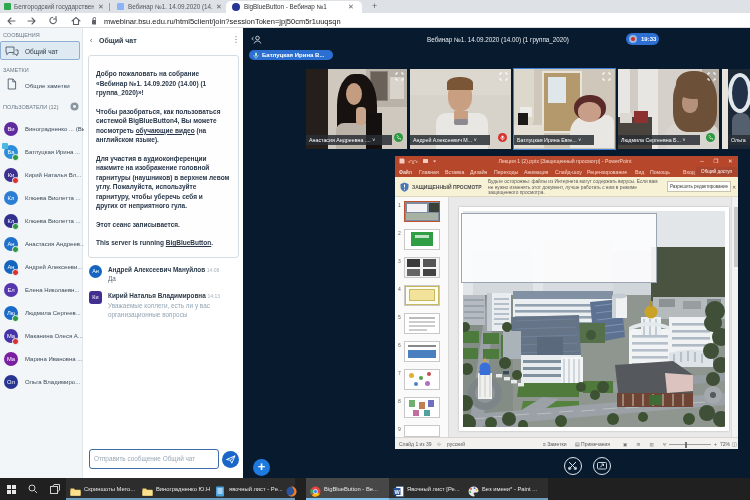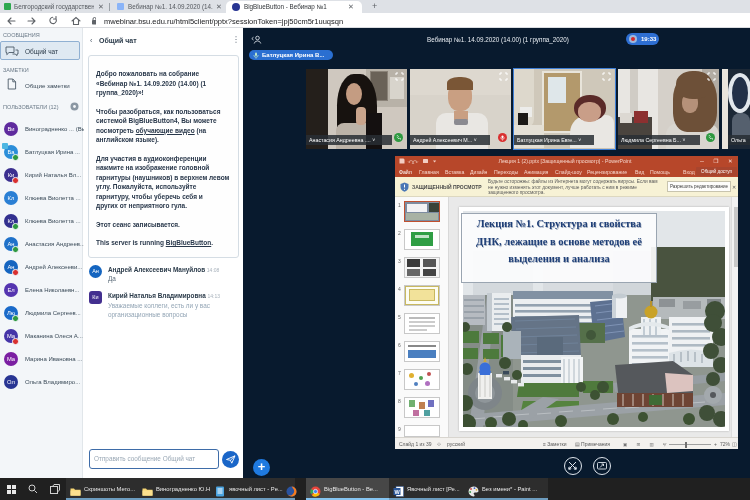--- a/index.html
+++ b/index.html
@@ -39,21 +39,21 @@
       <path d="M9 5 H2 M5 2 L2 5 L5 8"></path>
       <path d="M22 5 H29 M26 2 L29 5 L26 8"></path>
       <path d="M50 3 A3.2 3.2 0 1 1 46.8 1.2 M50 0.5 V3 H47.5"></path>
       <path d="M66 5 L70 1.5 L74 5 M67.5 4.5 V8.5 H72.5 V4.5"></path>
     </g>
     <g fill="#5f6368">
       <rect x="86" y="4" width="5" height="4.5" rx="0.7"></rect>
       <path d="M87 4 V3 a1.5 1.5 0 0 1 3 0 V4" fill="none" stroke="#5f6368" stroke-width="1"></path>
     </g>
   </svg>
-  <div class="abs" style="left:104px;top:4px;font-size:7.5px;color:#202124;">mwebinar.bsu.edu.ru/html5client/pptx?sessionToken=jpj50cm5r1uuqsqn</div>
+  <div class="abs" style="left:104px;top:4px;font-size:7.5px;color:#202124;">mwebinar.bsu.edu.ru/html5client/join?sessionToken=jpj50cm5r1uuqsqn</div>
 </div>
 
 <div class="abs" style="left:0;top:28px;width:83px;height:450px;background:#f3f6f9;border-right:1px solid #e1e6ea;">
   <div class="abs" style="left:3px;top:4px;font-size:5.5px;color:#6b7a88;">СООБЩЕНИЯ</div>
   <div class="abs" style="left:0px;top:13px;width:80px;height:19px;background:#dfe9f2;border:1px solid #90b0d2;border-radius:2px;">
     <svg class="abs" style="left:4px;top:3px;" width="14" height="12" viewBox="0 0 14 12">
       <g fill="none" stroke="#4c5a68" stroke-width="0.9">
         <path d="M1 2 h8 v5.5 h-5 l-2.2 2.2 v-2.2 h-0.8 z"></path>
         <path d="M10.5 5 h2.5 v4 h-1 v1.6 l-1.9-1.6 h-2.6"></path>
       </g>
@@ -549,21 +549,20 @@
           <circle cx="180" cy="206" r="5"></circle>
             <circle cx="28" cy="212" r="6"></circle>
             <circle cx="60" cy="214" r="5"></circle>
           <circle cx="226" cy="208" r="6"></circle>
             <circle cx="118" cy="176" r="5"></circle>
             <circle cx="54" cy="164" r="5"></circle>
         </g>
       </svg>
 
       <div class="abs" style="left:2px;top:6px;width:196px;height:70px;background:rgba(252,252,253,0.93);border:1px solid #9aa5b1;"></div>
-      <div class="abs" style="left:6px;top:8px;width:188px;text-align:center;font-family:'Liberation Serif',serif;font-weight:bold;font-size:10.5px;line-height:17.5px;color:#1f3f77;text-shadow:0.6px 0.6px 0.6px rgba(90,110,140,0.5);">Лекция №1. Структура и свойства ДНК, лежащие в основе методов её выделения и анализа</div>
 
     </div>
 
     <div class="abs" style="left:0;top:281px;width:343px;height:12px;background:#f3f1ee;border-top:1px solid #d8d5cf;color:#5a5a5a;font-size:5px;">
       <span class="abs" style="left:4px;top:3px;">Слайд 1 из 39</span>
       <span class="abs" style="left:42px;top:3px;">⟐</span>
       <span class="abs" style="left:52px;top:3px;">русский</span>
       <span class="abs" style="left:148px;top:3px;">≡ Заметки</span>
       <span class="abs" style="left:180px;top:3px;">▤ Примечания</span>
       <span class="abs" style="left:228px;top:3.5px;letter-spacing:4px;font-size:4.5px;color:#777;">▣ ⊞ ▥ ▽</span>

